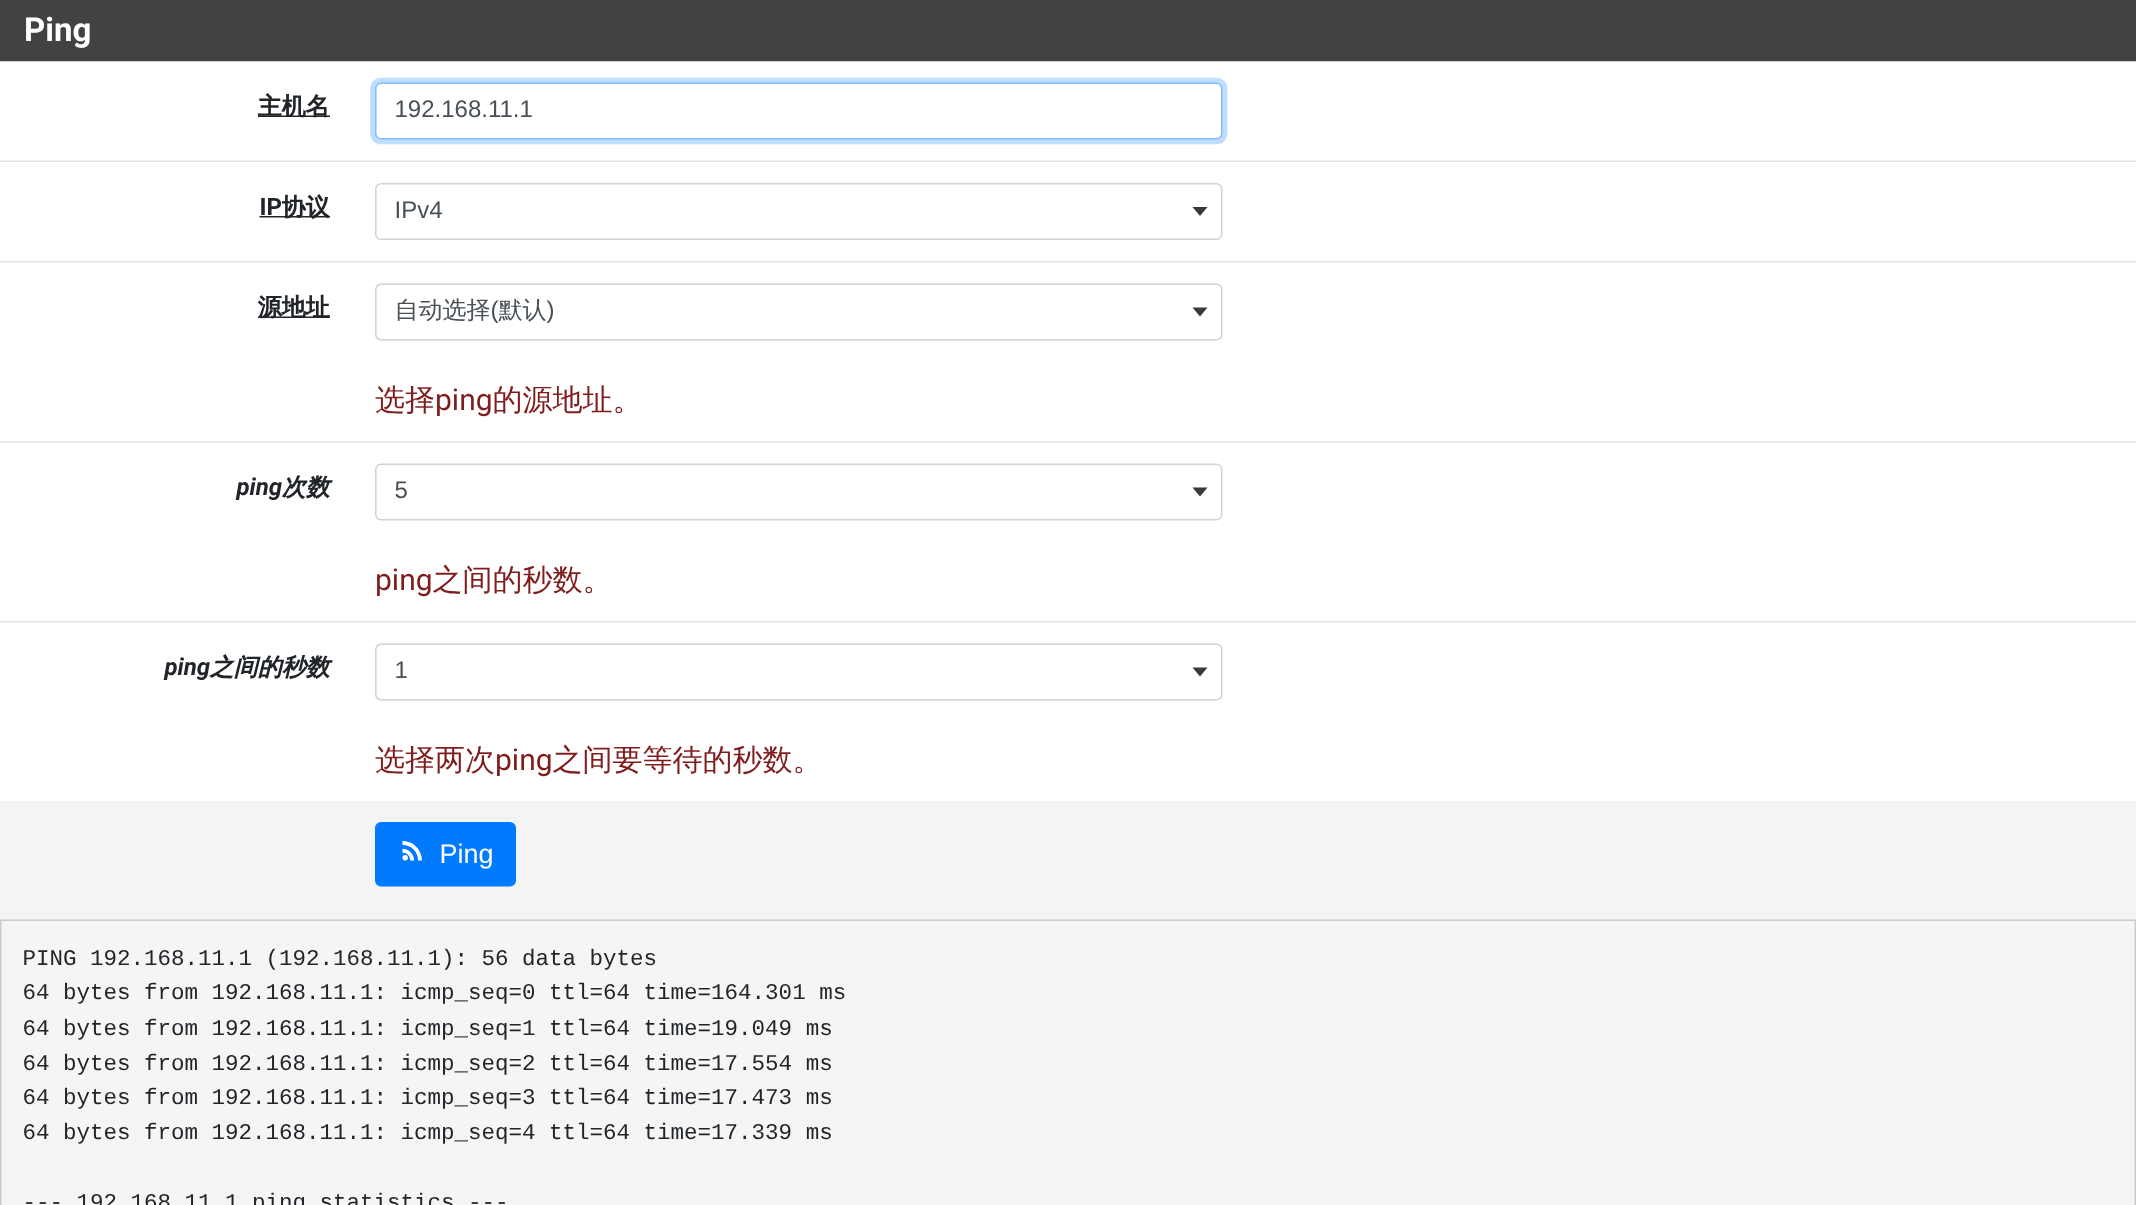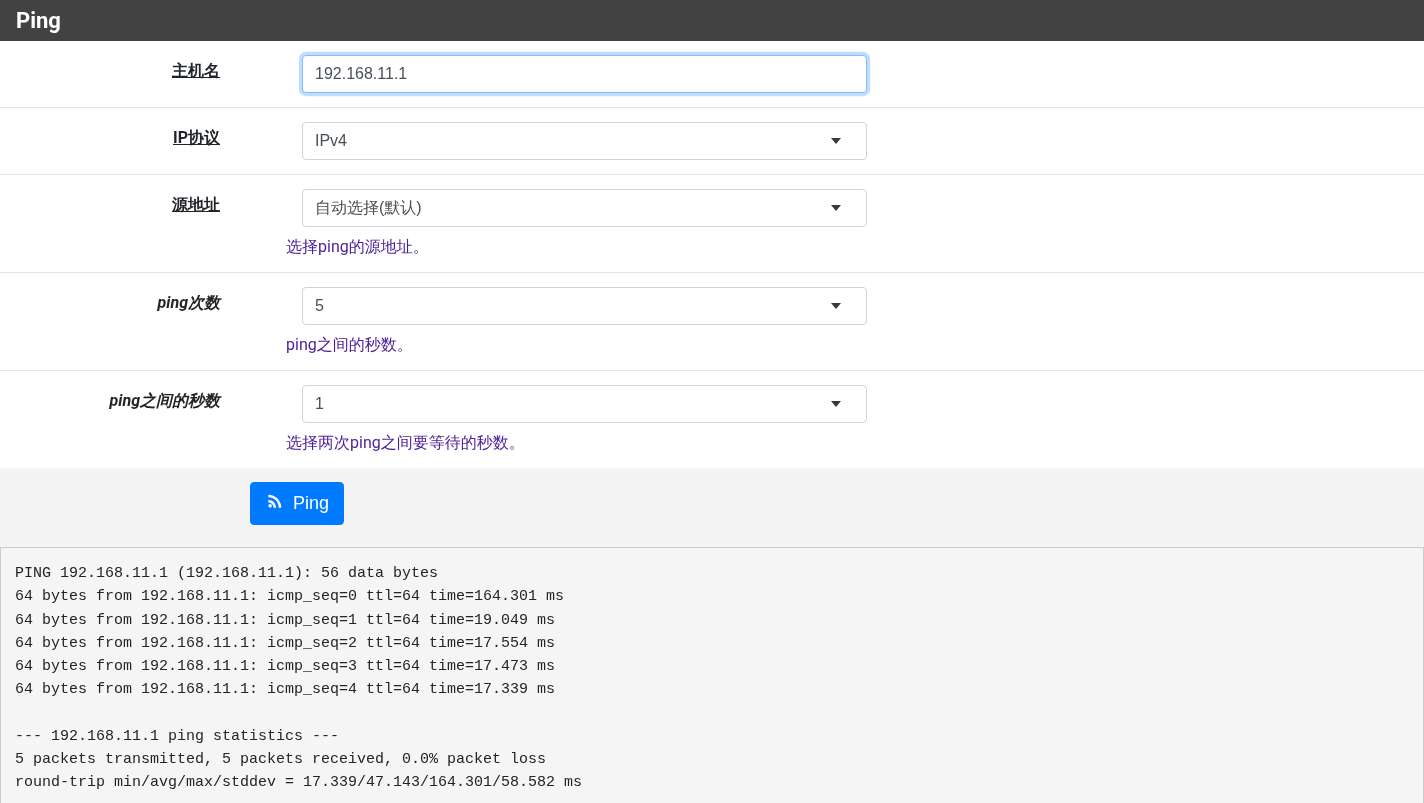--- a/index.html
+++ b/index.html
@@ -17,21 +17,20 @@
       padding: 8px 16px;
     }
     .form-section {
       background: #ffffff;
     }
     .form-row {
       display: flex;
       align-items: flex-start;
       border-bottom: 1px solid #e5e5e5;
       padding: 14px 0;
-      gap: 36px;
     }
     .form-row.last-row { border-bottom: none; }
     .form-label-col {
       width: 250px;
       flex-shrink: 0;
       text-align: right;
       padding-right: 30px;
       padding-top: 6px;
       font-weight: 700;
       text-decoration: underline;
@@ -44,21 +43,20 @@
     .form-input, .form-select {
       width: 100%;
       height: 38px;
       padding: 6px 12px;
       font-size: 16px;
       line-height: 1.5;
       color: #495057;
       background-color: #fff;
       border: 1px solid #ced4da;
       border-radius: 4px;
-      margin-left: 16px;
     }
     .form-input.focused {
       border-color: #80bdff;
       box-shadow: 0 0 0 0.2rem rgba(0,123,255,.25);
     }
     .form-select {
       appearance: none;
       -webkit-appearance: none;
       background-image: none;
       padding-right: 34px;
@@ -71,23 +69,23 @@
       right: 10px;
       top: 50%;
       transform: translateY(-50%);
       width: 0; height: 0;
       border-left: 5px solid transparent;
       border-right: 5px solid transparent;
       border-top: 6px solid #343a40;
       pointer-events: none;
     }
     .form-help {
-      color: #4c1d95;
-      font-size: 16px;
-      margin-top: 10px;
+      color: #7f1d1d;
+      font-size: 20px;
+      margin-top: 26px;
     }
     .button-row {
       background: #f4f4f4;
       display: flex;
       padding: 14px 0;
     }
     .button-row .spacer { width: 250px; flex-shrink: 0; padding-right: 30px; }
     .btn-primary {
       background: #007bff;
       border: 1px solid #007bff;

